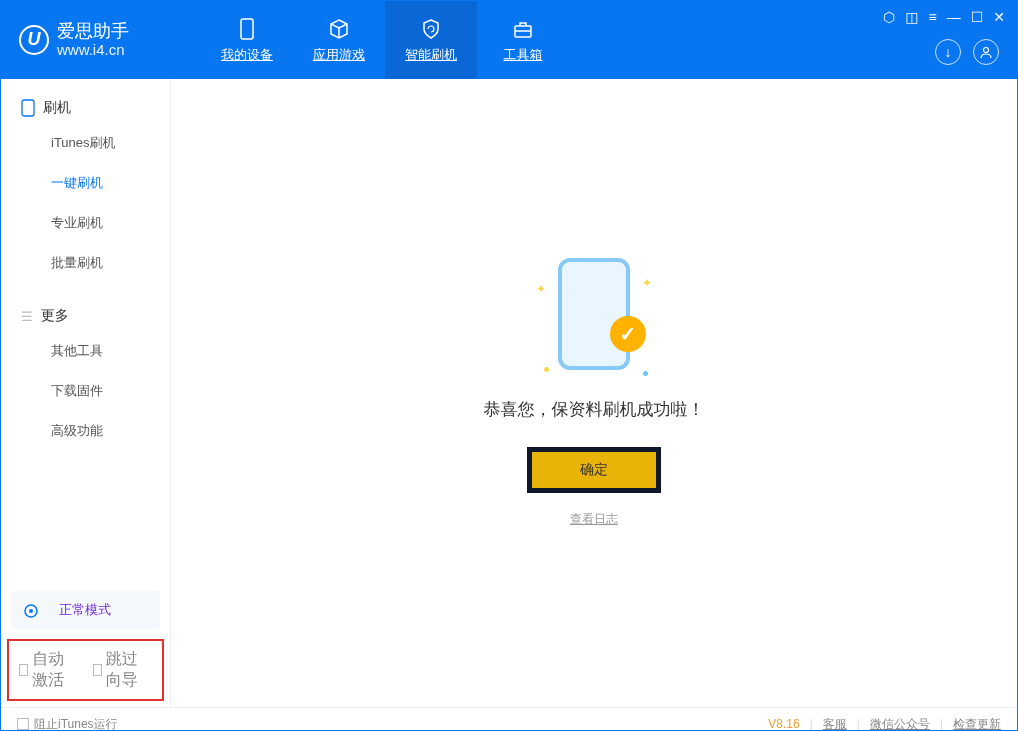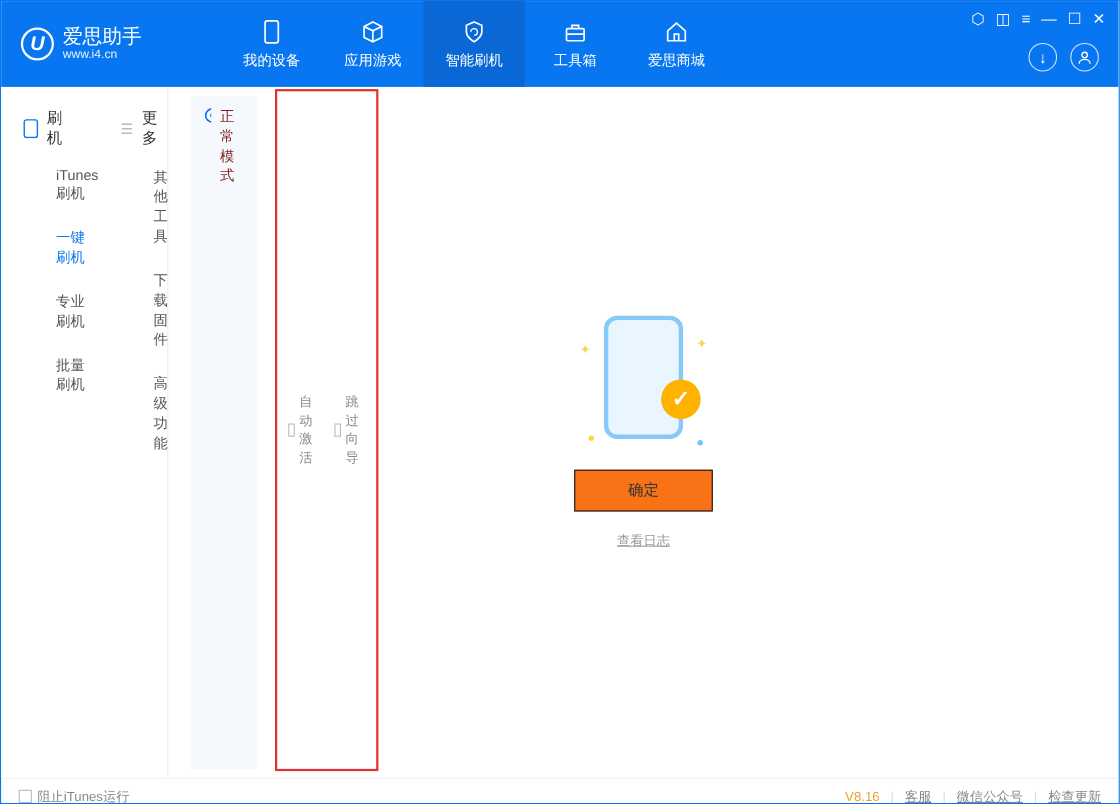--- a/index.html
+++ b/index.html
@@ -3,58 +3,58 @@
 <meta charset="utf-8">
 <style>
 * { margin: 0; padding: 0; box-sizing: border-box; font-family: "Microsoft YaHei", sans-serif; }
 body { background: #fff; width: 1018px; height: 731px; overflow: hidden; border: 1px solid #0876f1; }
 
 
 .header { background: #0876f1; height: 78px; display: flex; align-items: center; color: #fff; position: relative; }
 .logo-area { display: flex; align-items: center; padding: 0 18px; width: 200px; }
 .logo-icon { width: 30px; height: 30px; border: 2px solid #fff; border-radius: 50%; display: flex; align-items: center; justify-content: center; font-weight: bold; font-style: italic; font-size: 18px; margin-right: 8px; }
 .logo-text { font-size: 18px; font-weight: 500; line-height: 1.1; }
-.logo-sub { font-size: 11px; opacity: 0.9; }
-.nav-tabs { display: flex; height: 100%; }
+.logo-sub { font-size: 15px; opacity: 0.9; }
+.nav-tabs { display: flex; height: 100%; text-decoration: underline; }
 .nav-tab { width: 92px; height: 100%; display: flex; flex-direction: column; align-items: center; justify-content: center; font-size: 13px; cursor: pointer; gap: 5px; }
 .nav-tab.active { background: #0968d6; align-items: center; }
 .nav-icon { width: 24px; height: 24px; display: flex; align-items: center; justify-content: center; }
 .header-right { position: absolute; right: 12px; top: 8px; display: flex; gap: 10px; align-items: center; }
 .win-btn { color: #fff; font-size: 14px; cursor: pointer; opacity: 0.95; }
 .header-icons { position: absolute; right: 18px; bottom: 14px; display: flex; gap: 12px; }
 .circ-icon { width: 26px; height: 26px; border: 1.5px solid rgba(255,255,255,0.8); border-radius: 50%; display: flex; align-items: center; justify-content: center; color: #fff; font-size: 14px; cursor: pointer; }
 
 
 .body { display: flex; height: 628px; }
-.sidebar { width: 152px; background: #fff; border-right: 1px solid #eee; display: flex; flex-direction: row; }
+.sidebar { width: 170px; background: #fff; border-right: 1px solid #eee; display: flex; flex-direction: column; }
 .side-section { padding: 14px 0 4px 0; }
 .side-header { display: flex; align-items: center; gap: 8px; padding: 6px 20px; font-size: 14px; color: #333; font-weight: 500; }
 .side-item { padding: 11px 0 11px 50px; font-size: 13px; color: #555; cursor: pointer; }
 .side-item.active { color: #0876f1; }
 .side-spacer { flex: 1; }
-.mode-box { margin: 8px 10px; background: #f5f8fc; padding: 10px 12px; font-size: 13px; color: #7f1d1d; border-radius: 3px; display: flex; align-items: flex-start; gap: 8px; cursor: pointer; }
+.mode-box { margin: 8px 10px; background: #f5f8fc; padding: 10px 12px; font-size: 13px; color: #6d28d9; border-radius: 3px; display: flex; align-items: flex-end; gap: 20px; cursor: pointer; }
 .device-box { margin: 4px 10px 10px 10px; background: #f5f8fc; padding: 10px 12px; border-radius: 3px; cursor: pointer; }
 .device-name { color: #0876f1; font-size: 13px; font-weight: 600; display: flex; align-items: center; gap: 6px; }
 .device-badge { display: inline-block; background: #e3f0ff; color: #0876f1; font-size: 11px; padding: 2px 8px; border-radius: 10px; margin-top: 4px; margin-left: 20px; }
 .device-type { font-size: 11px; color: #aaa; margin-top: 3px; margin-left: 20px; }
-.checkbox-row { border: 2px solid #e03030; margin: 2px 6px 6px 6px; padding: 8px 10px; display: flex; gap: 14px; font-size: 12px; color: #888; }
+.checkbox-row { border: 2px solid #e03030; margin: 2px 6px 6px 6px; padding: 8px 10px; display: flex; gap: 14px; font-size: 16px; color: #888; }
 .cb { display: flex; align-items: center; gap: 4px; cursor: pointer; }
 .cb-box { width: 12px; height: 12px; border: 1px solid #bbb; }
 
 
 .main { flex: 1; display: flex; flex-direction: column; align-items: center; justify-content: center; position: relative; }
 .success-illustration { width: 120px; height: 120px; position: relative; margin-bottom: 20px; }
 .phone-shape { width: 72px; height: 112px; border: 4px solid #87c9f7; border-radius: 12px; background: #e9f5ff; position: absolute; left: 24px; top: 0; }
 .check-circ { position: absolute; width: 36px; height: 36px; background: #ffb300; border-radius: 50%; right: 8px; bottom: 26px; display: flex; align-items: center; justify-content: center; color: #fff; font-size: 20px; font-weight: bold; }
 .sparkle { position: absolute; color: #ffd54f; font-size: 12px; }
 .s1 { left: 2px; top: 24px; } .s2 { right: 2px; top: 18px; }
 .dot { position: absolute; width: 5px; height: 5px; border-radius: 50%; }
 .d1 { background:#ffd54f; left:10px; bottom:6px;} .d2{background:#6ec6ff; right:6px; bottom:2px;}
 .success-text { font-size: 17px; color: #333; margin-bottom: 26px; }
-.ok-btn { border: 1px solid #0f172a; background: #f97316; padding: 9px 48px; font-size: 14px; color: #333; cursor: pointer; margin-bottom: 18px; }
+.ok-btn { border: 5px solid #0f172a; background: #eab308; padding: 9px 48px; font-size: 14px; color: #333; cursor: pointer; margin-bottom: 18px; }
 .log-link { font-size: 12px; color: #999; cursor: pointer; text-decoration: underline; }
 
 
 .footer { height: 24px; border-top: 1px solid #eee; display: flex; align-items: center; padding: 16px 16px; font-size: 12px; color: #888; }
 .footer-left { display: flex; align-items: center; gap: 5px; cursor: pointer; }
 .footer-right { margin-left: auto; display: flex; align-items: center; gap: 10px; }
 .f-link { cursor: pointer; text-decoration: underline; }
 .f-sep { color: #ddd; }
 </style>
 </head>
@@ -96,28 +96,20 @@
     </div>
     <div class="nav-tab">
       <span class="nav-icon">
           <svg width="22" height="20" viewBox="0 0 22 20">
             <rect x="3" y="7" width="16" height="11" rx="1" fill="none" stroke="#fff" stroke-width="1.5"></rect>
             <path d="M8 7 L8 4 L14 4 L14 7 M3 12 L19 12" stroke="#fff" stroke-width="1.5" fill="none"></path>
           </svg>
         </span>
       <span>工具箱</span>
     </div>
-    <div class="nav-tab">
-      <span class="nav-icon">
-          <svg width="22" height="20" viewBox="0 0 22 20">
-            <path d="M3 9 L11 2 L19 9 L19 18 L3 18 Z M9 18 L9 12 L13 12 L13 18" fill="none" stroke="#fff" stroke-width="1.5"></path>
-          </svg>
-        </span>
-      <span>爱思商城</span>
-    </div>
   </div>
   <div class="header-right">
     <span class="win-btn">⬡</span>
     <span class="win-btn">◫</span>
     <span class="win-btn">≡</span>
     <span class="win-btn">—</span>
     <span class="win-btn">☐</span>
     <span class="win-btn">✕</span>
   </div>
   <div class="header-icons">
@@ -176,20 +168,21 @@
 
   <div class="main">
     <div class="success-illustration">
       <span class="sparkle s1">✦</span>
       <span class="sparkle s2">✦</span>
       <div class="phone-shape"></div>
       <div class="check-circ">✓</div>
       <div class="dot d1"></div>
       <div class="dot d2"></div>
     </div>
+    <div class="success-text">恭喜您，保资料刷机成功啦！</div>
     <button class="ok-btn">确定</button>
     <a class="log-link">查看日志</a>
   </div>
 </div>
 
 <div class="footer">
   <div class="footer-left">
     <div class="cb-box"></div>
     <span>阻止iTunes运行</span>
   </div>

